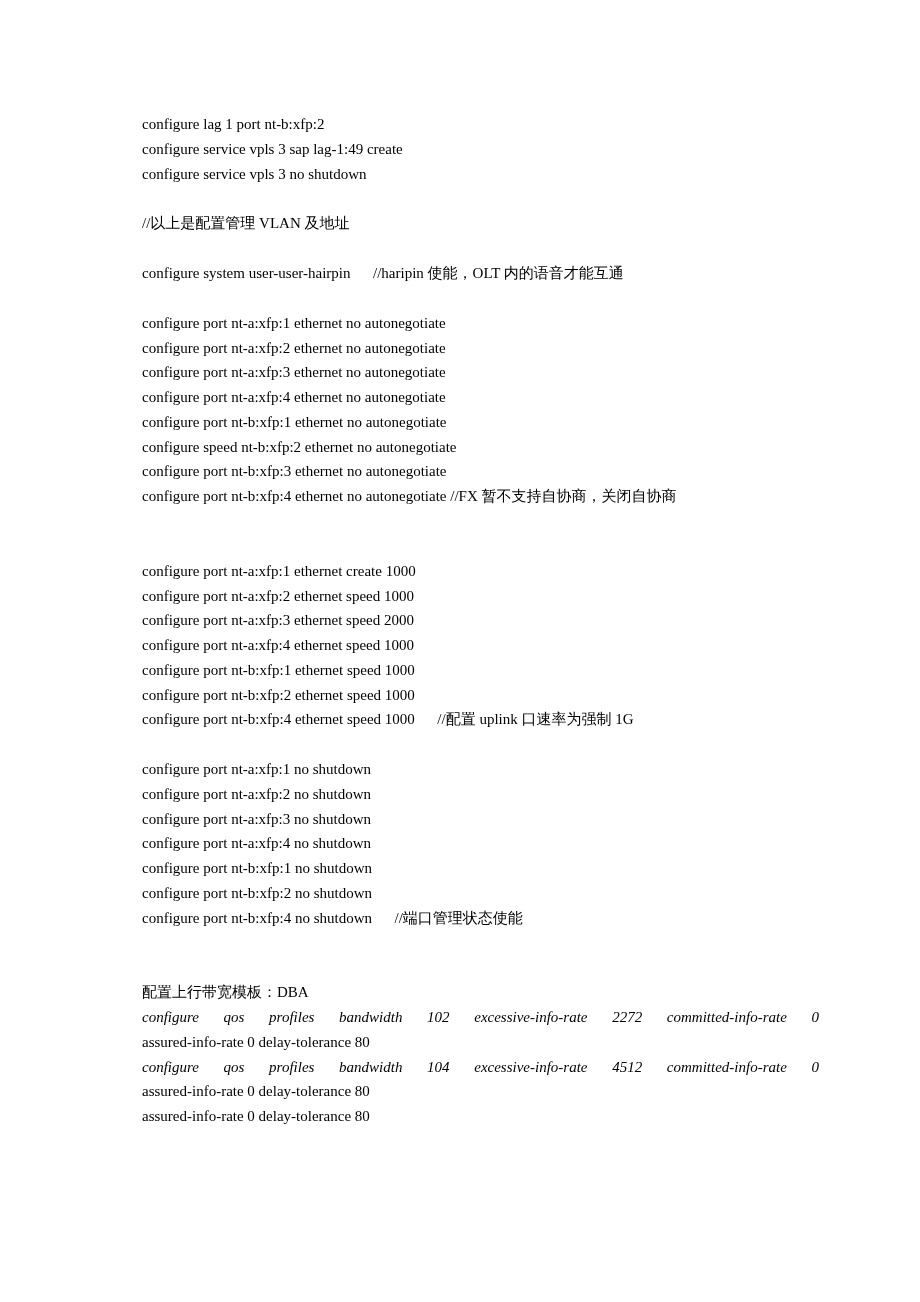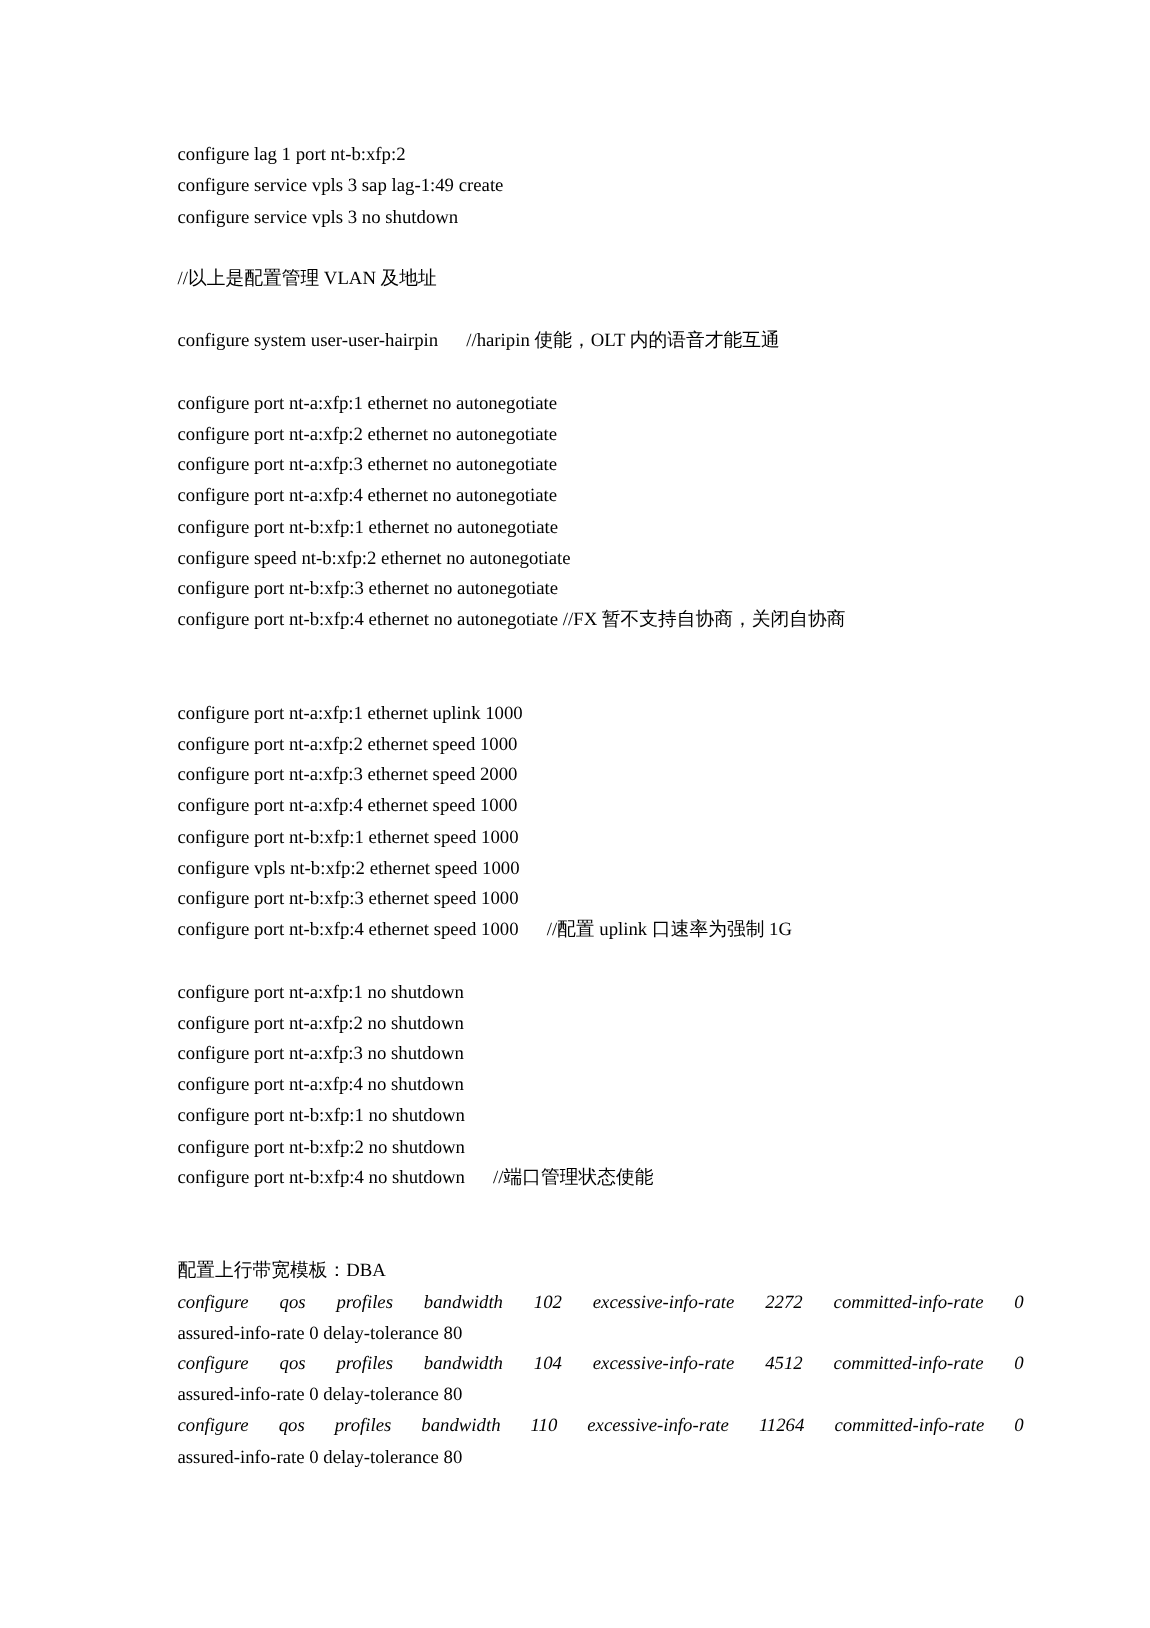--- a/index.html
+++ b/index.html
@@ -45,38 +45,36 @@
     <div class="line">configure port nt-a:xfp:1 ethernet no autonegotiate</div>
     <div class="line">configure port nt-a:xfp:2 ethernet no autonegotiate</div>
     <div class="line">configure port nt-a:xfp:3 ethernet no autonegotiate</div>
     <div class="line">configure port nt-a:xfp:4 ethernet no autonegotiate</div>
     <div class="line">configure port nt-b:xfp:1 ethernet no autonegotiate</div>
     <div class="line">configure speed nt-b:xfp:2 ethernet no autonegotiate</div>
     <div class="line">configure port nt-b:xfp:3 ethernet no autonegotiate</div>
     <div class="line">configure port nt-b:xfp:4 ethernet no autonegotiate //FX 暂不支持自协商，关闭自协商</div>
     <div class="blank"></div>
     <div class="blank"></div>
-    <div class="line">configure port nt-a:xfp:1 ethernet uplink 1000</div>
+    <div class="line">configure port nt-a:xfp:1 ethernet create 1000</div>
     <div class="line">configure port nt-a:xfp:2 ethernet speed 1000</div>
     <div class="line">configure port nt-a:xfp:3 ethernet speed 2000</div>
     <div class="line">configure port nt-a:xfp:4 ethernet speed 1000</div>
     <div class="line">configure port nt-b:xfp:1 ethernet speed 1000</div>
-    <div class="line">configure vpls nt-b:xfp:2 ethernet speed 1000</div>
-    <div class="line">configure port nt-b:xfp:3 ethernet speed 1000</div>
+    <div class="line">configure port nt-b:xfp:2 ethernet speed 1000</div>
     <div class="line">configure port nt-b:xfp:4 ethernet speed 1000      //配置 uplink 口速率为强制 1G</div>
     <div class="blank"></div>
     <div class="line">configure port nt-a:xfp:1 no shutdown</div>
     <div class="line">configure port nt-a:xfp:2 no shutdown</div>
     <div class="line">configure port nt-a:xfp:3 no shutdown</div>
     <div class="line">configure port nt-a:xfp:4 no shutdown</div>
     <div class="line">configure port nt-b:xfp:1 no shutdown</div>
     <div class="line">configure port nt-b:xfp:2 no shutdown</div>
     <div class="line">configure port nt-b:xfp:4 no shutdown      //端口管理状态使能</div>
     <div class="blank"></div>
     <div class="blank"></div>
     <div class="line">配置上行带宽模板：DBA</div>
     <div class="line justify">configure qos profiles bandwidth 102 excessive-info-rate 2272 committed-info-rate 0</div>
     <div class="line">assured-info-rate 0 delay-tolerance 80</div>
     <div class="line justify">configure qos profiles bandwidth 104 excessive-info-rate 4512 committed-info-rate 0</div>
     <div class="line">assured-info-rate 0 delay-tolerance 80</div>
-    <div class="line justify">configure qos profiles bandwidth 110 excessive-info-rate 11264 committed-info-rate 0</div>
     <div class="line">assured-info-rate 0 delay-tolerance 80</div>
   </div>
 
 </body></html>

